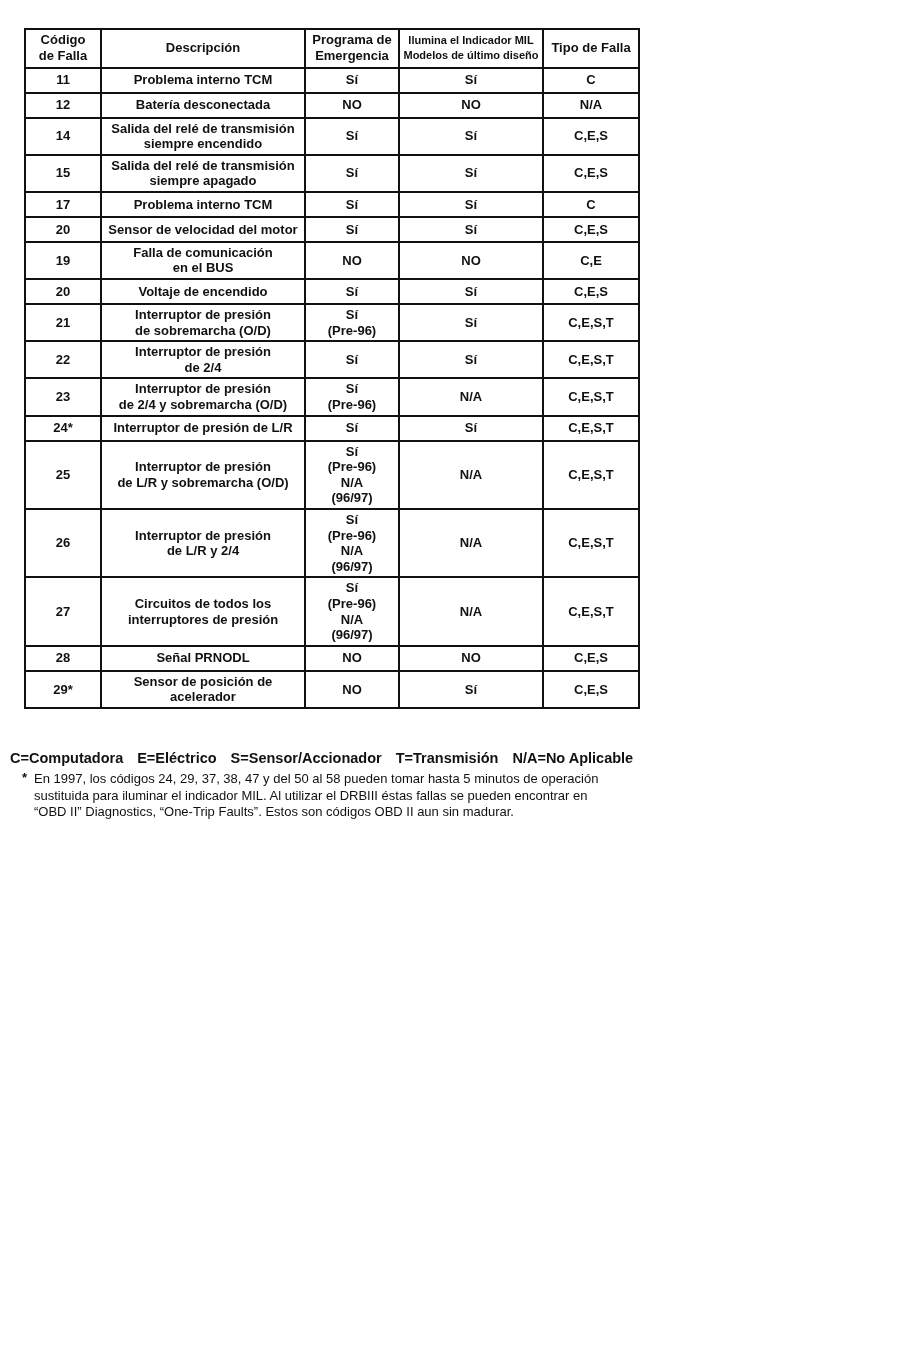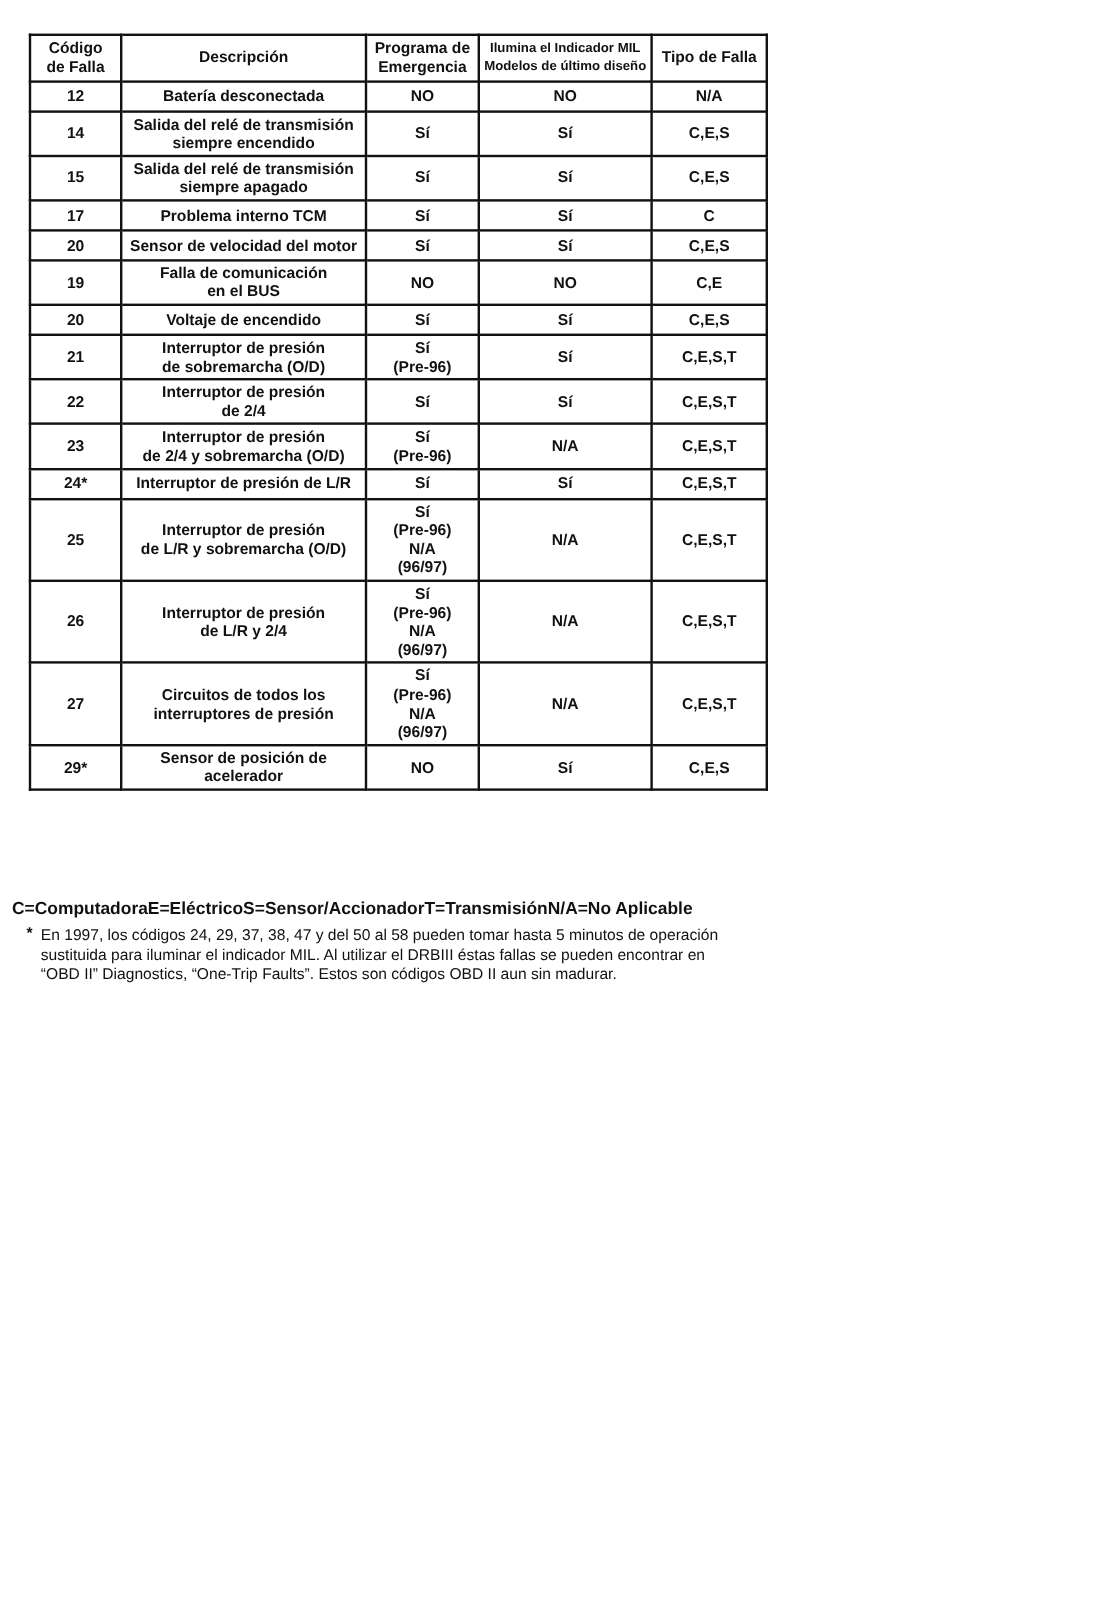--- a/index.html
+++ b/index.html
@@ -46,20 +46,21 @@
   }
   table.fault-table td {
     font-size: 13px;
     line-height: 1.2;
   }
   .legend {
     position: absolute;
     left: 10px;
     top: 750px;
     display: flex;
+    gap: 14px;
     font-size: 14.5px;
     font-weight: bold;
     white-space: nowrap;
     color: #111111;
   }
   .footnote {
     position: absolute;
     left: 20px;
     top: 771px;
     width: 640px;
@@ -97,20 +98,27 @@
       <tr>
           <th>Código<br>de Falla</th>
           <th>Descripción</th>
           <th>Programa de<br>Emergencia</th>
           <th>Ilumina el Indicador MIL<br>Modelos de último diseño</th>
           <th>Tipo de Falla</th>
         </tr>
     </thead>
     <tbody>
         <tr>
+          <td>11</td>
+          <td>Problema interno TCM</td>
+          <td>Sí</td>
+          <td>Sí</td>
+          <td>C</td>
+        </tr>
+        <tr>
           <td>12</td>
           <td>Batería desconectada</td>
           <td>NO</td>
           <td>NO</td>
           <td>N/A</td>
         </tr>
         <tr>
           <td>14</td>
           <td>Salida del relé de transmisión<br>siempre encendido</td>
           <td>Sí</td>
@@ -193,20 +201,27 @@
           <td>Sí<br>(Pre-96)<br>N/A<br>(96/97)</td>
           <td>N/A</td>
           <td>C,E,S,T</td>
         </tr>
         <tr>
           <td>27</td>
           <td>Circuitos de todos los<br>interruptores de presión</td>
           <td>Sí<br>(Pre-96)<br>N/A<br>(96/97)</td>
           <td>N/A</td>
           <td>C,E,S,T</td>
+        </tr>
+        <tr>
+          <td>28</td>
+          <td>Señal PRNODL</td>
+          <td>NO</td>
+          <td>NO</td>
+          <td>C,E,S</td>
         </tr>
         <tr>
           <td>29*</td>
           <td>Sensor de posición de acelerador</td>
           <td>NO</td>
           <td>Sí</td>
           <td>C,E,S</td>
         </tr>
       </tbody>
   </table>

